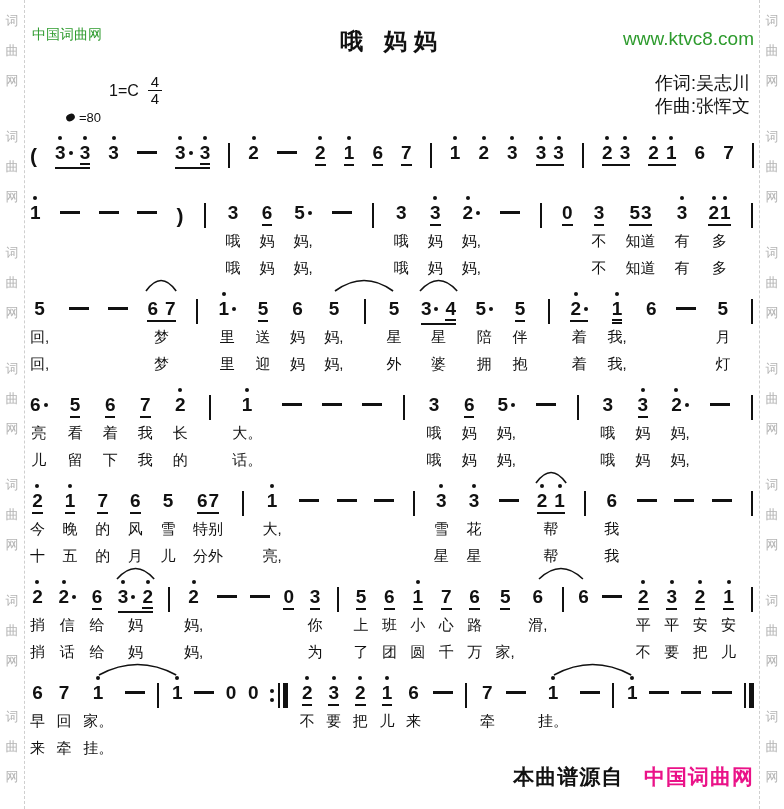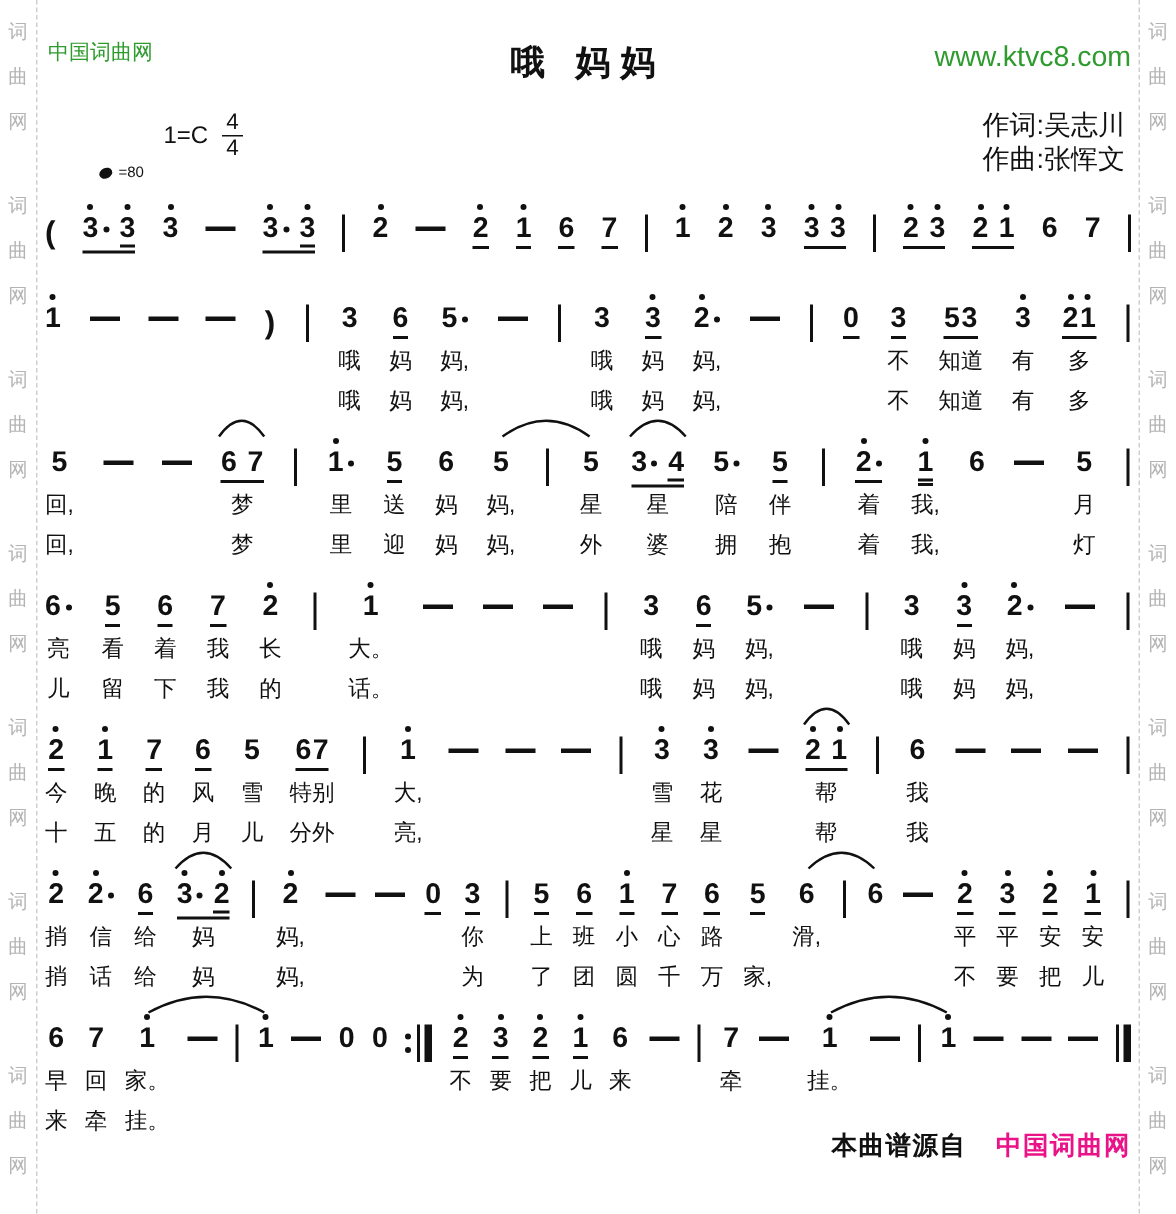--- a/index.html
+++ b/index.html
@@ -20,21 +20,21 @@
   .content{position:absolute;left:30px;right:30px;top:0;}
   .header{position:relative;padding-top:22px;height:46px;}
   .site-name{position:absolute;left:2px;top:26px;color:#2e9b2e;font-size:14px;}
   .site-url{position:absolute;right:0;top:28px;color:#2e9b2e;font-size:19px;}
   .page-title{text-align:center;font-size:23px;font-weight:bold;letter-spacing:7px;line-height:38px;}
   .meta{position:relative;height:58px;margin-top:4px;}
   .keysig{position:absolute;left:38px;top:2px;font-size:16px;display:flex;align-items:center;gap:9px;margin-left:41px;}
   .frac{display:inline-flex;flex-direction:column;align-items:center;font-size:15px;line-height:16px;}
   .frac .top{border-bottom:1px solid #111;padding:0 3px 0;}
   .frac .bot{padding:0 3px;}
-  .tempo{position:absolute;left:36px;top:38px;font-size:10px;display:flex;align-items:center;gap:4px;}
+  .tempo{position:absolute;left:36px;top:38px;font-size:13px;display:flex;align-items:center;gap:4px;}
   .notehead{width:9px;height:7px;background:#111;border-radius:50%;transform:rotate(-25deg);}
   .credits{position:absolute;right:4px;top:0;font-size:18px;line-height:23px;}
   
   .sheet{margin-top:4px;}
   .sys{position:relative;margin-bottom:8px;}
   .sys.intro{margin-bottom:26px;}
   .row{display:flex;justify-content:space-between;align-items:flex-start;}
   .cell{display:flex;flex-direction:column;align-items:center;}
   .ncell{height:34px;padding-top:9px;box-sizing:border-box;display:flex;align-items:flex-start;}
   .lyr{height:27px;font-size:15px;line-height:25px;white-space:nowrap;}
@@ -54,21 +54,21 @@
   .bar{width:2px;height:25px;background:#111;}
   .bar2{display:flex;gap:3px;}
   .thin{width:2px;height:25px;background:#111;}
   .thick{width:5px;height:25px;background:#111;}
   .rep{display:flex;gap:3px;align-items:center;height:25px;}
   .rep .dots{display:flex;flex-direction:column;gap:5px;margin-right:1px;}
   .rep .dots i{width:4px;height:4px;background:#111;border-radius:50%;display:block;}
   .par{font-size:21px;font-weight:bold;margin-top:1px;}
   .arc{position:absolute;pointer-events:none;}
   
-  .footer{position:absolute;right:30px;bottom:34px;font-size:17px;font-weight:bold;letter-spacing:1px;margin-left:20px;}
+  .footer{position:absolute;right:30px;bottom:18px;font-size:21px;font-weight:bold;letter-spacing:1px;margin-left:20px;}
   .footer .src{color:#111;margin-right:14px;}
   .footer .site{color:#ea1288;}
 </style>
 </head>
 <body>
 
 <div class="side left">
     <span>词</span>
     <span>曲</span>
     <span>网</span>

